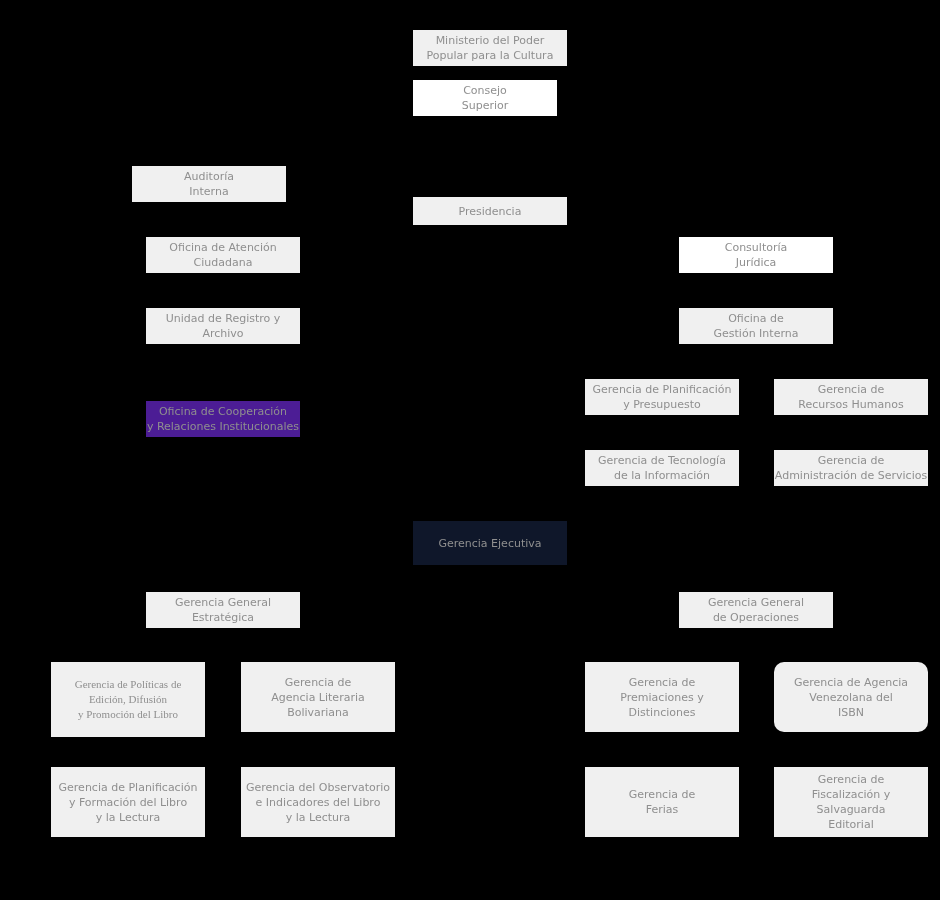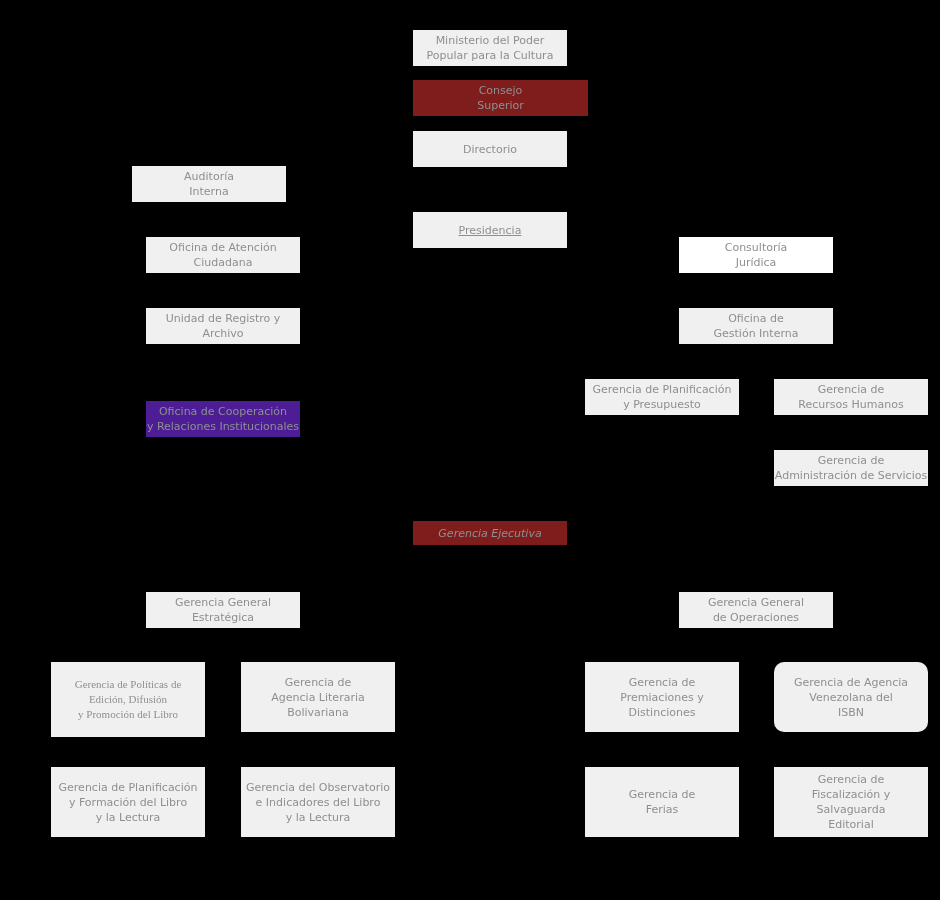--- a/index.html
+++ b/index.html
@@ -38,32 +38,29 @@
   }
 </style>
 </head>
 <body>
 
 <div class="org-chart" style="background: rgb(0, 0, 0);">
     <div class="org-node" style="left: 393px; top: 30px; width: 154px; height: 36px; background: rgb(240, 240, 240); color: rgb(143, 143, 143);">
       <div class="line">Ministerio del Poder</div>
       <div class="line">Popular para la Cultura</div>
     </div>
-    <div class="org-node" style="left: 393px; top: 80px; width: 175px; height: 36px; background: #7f1d1d; color: rgb(143, 143, 143);">
+    <div class="org-node" style="left: 393px; top: 80px; width: 144px; height: 36px; background: #ffffff; color: rgb(143, 143, 143);">
       <div class="line">Consejo</div>
       <div class="line">Superior</div>
-    </div>
-    <div class="org-node" style="left: 393px; top: 131px; width: 154px; height: 36px; background: rgb(240, 240, 240); color: rgb(143, 143, 143);">
-      <div class="line">Directorio</div>
     </div>
     <div class="org-node" style="left: 112px; top: 166px; width: 154px; height: 36px; background: rgb(240, 240, 240); color: rgb(143, 143, 143);">
       <div class="line">Auditoría</div>
       <div class="line">Interna</div>
     </div>
-    <div class="org-node" style="left: 393px; top: 212px; width: 154px; height: 36px; background: rgb(240, 240, 240); color: rgb(143, 143, 143); text-decoration: underline;">
+    <div class="org-node" style="left: 393px; top: 197px; width: 154px; height: 28px; background: rgb(240, 240, 240); color: rgb(143, 143, 143);">
       <div class="line">Presidencia</div>
     </div>
     <div class="org-node" style="left: 126px; top: 237px; width: 154px; height: 36px; background: rgb(240, 240, 240); color: rgb(143, 143, 143); align-items: center;">
       <div class="line">Oficina de Atención</div>
       <div class="line">Ciudadana</div>
     </div>
     <div class="org-node" style="left: 659px; top: 237px; width: 154px; height: 36px; background: #ffffff; color: rgb(143, 143, 143);">
       <div class="line">Consultoría</div>
       <div class="line">Jurídica</div>
     </div>
@@ -80,25 +77,29 @@
       <div class="line">y Relaciones Institucionales</div>
     </div>
     <div class="org-node" style="left: 565px; top: 379px; width: 154px; height: 36px; background: rgb(240, 240, 240); color: rgb(143, 143, 143);">
       <div class="line">Gerencia de Planificación</div>
       <div class="line">y Presupuesto</div>
     </div>
     <div class="org-node" style="left: 754px; top: 379px; width: 154px; height: 36px; background: rgb(240, 240, 240); color: rgb(143, 143, 143);">
       <div class="line">Gerencia de</div>
       <div class="line">Recursos Humanos</div>
     </div>
+    <div class="org-node" style="left: 565px; top: 450px; width: 154px; height: 36px; background: rgb(240, 240, 240); color: rgb(143, 143, 143);">
+      <div class="line">Gerencia de Tecnología</div>
+      <div class="line">de la Información</div>
+    </div>
     <div class="org-node" style="left: 754px; top: 450px; width: 154px; height: 36px; background: rgb(240, 240, 240); color: rgb(143, 143, 143);">
       <div class="line">Gerencia de</div>
       <div class="line">Administración de Servicios</div>
     </div>
-    <div class="org-node" style="left: 393px; top: 521px; width: 154px; height: 24px; background: #7f1d1d; color: rgb(143, 143, 143); font-style: italic;">
+    <div class="org-node" style="left: 393px; top: 521px; width: 154px; height: 44px; background: #0f172a; color: rgb(143, 143, 143);">
       <div class="line">Gerencia Ejecutiva</div>
     </div>
     <div class="org-node" style="left: 126px; top: 592px; width: 154px; height: 36px; background: rgb(240, 240, 240); color: rgb(143, 143, 143);">
       <div class="line">Gerencia General</div>
       <div class="line">Estratégica</div>
     </div>
     <div class="org-node" style="left: 659px; top: 592px; width: 154px; height: 36px; background: rgb(240, 240, 240); color: rgb(143, 143, 143);">
       <div class="line">Gerencia General</div>
       <div class="line">de Operaciones</div>
     </div>

